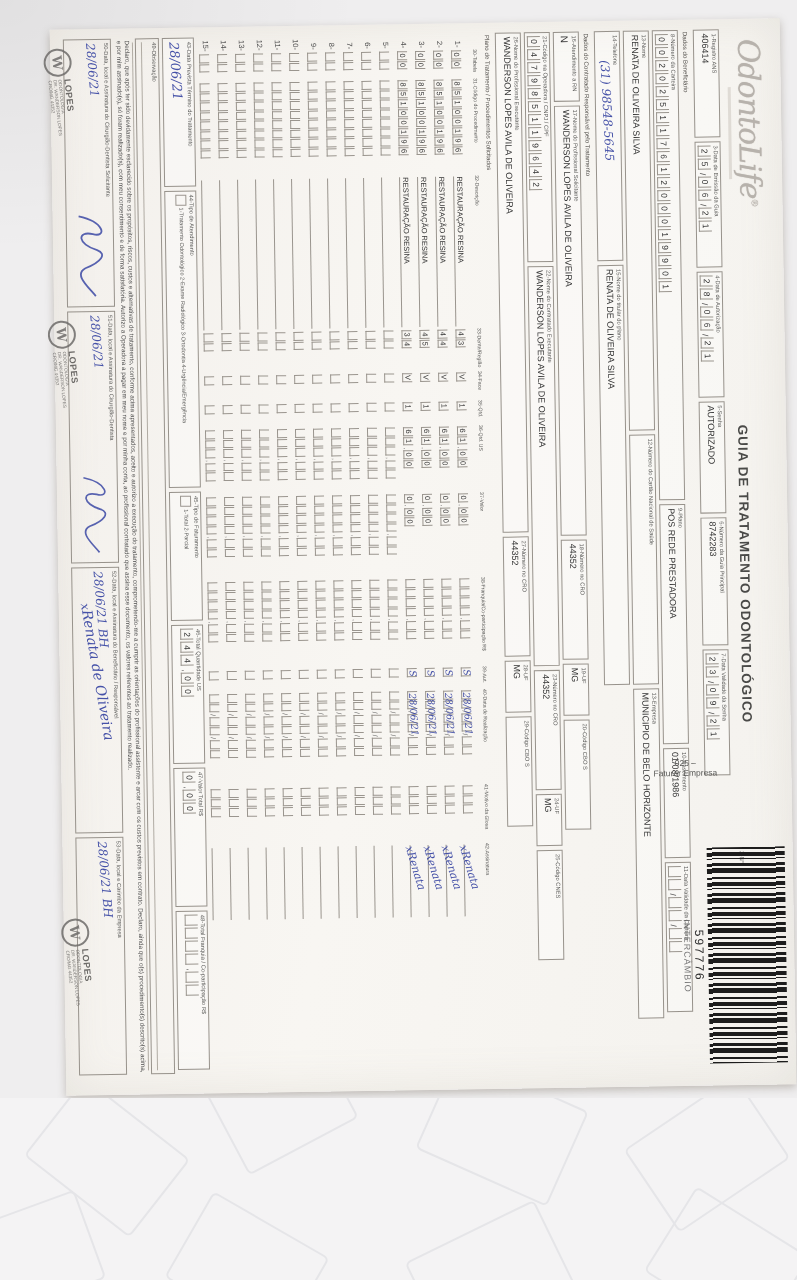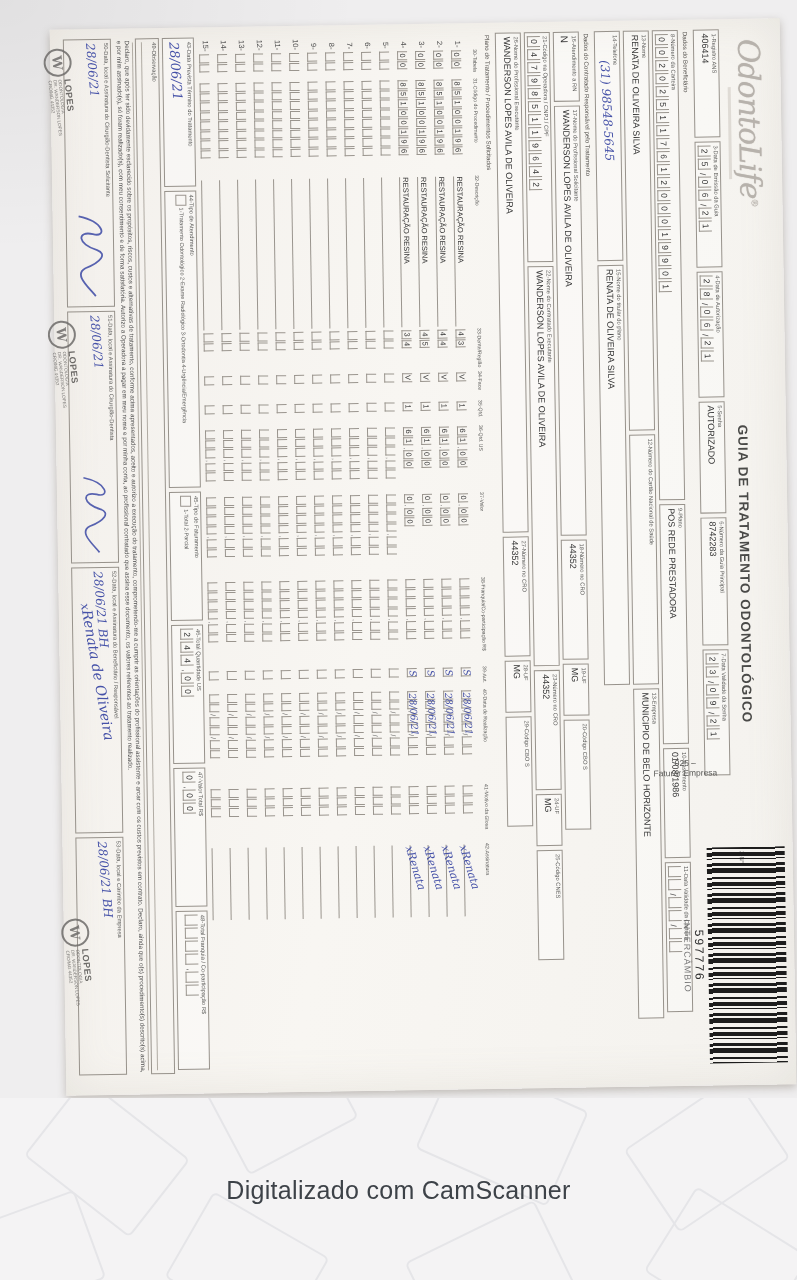--- a/index.html
+++ b/index.html
@@ -1947,14 +1947,13 @@
 
 <div class="cs-band">
   <div class="cs-shape" style="left:40px;top:10px;width:130px;height:95px;transform:rotate(38deg)"></div>
   <div class="cs-shape" style="left:220px;top:-40px;width:120px;height:90px;transform:rotate(-28deg)"></div>
   <div class="cs-shape" style="left:430px;top:-20px;width:140px;height:100px;transform:rotate(24deg)"></div>
   <div class="cs-shape" style="left:640px;top:6px;width:130px;height:96px;transform:rotate(-34deg)"></div>
   <div class="cs-shape" style="left:-30px;top:110px;width:120px;height:90px;transform:rotate(-20deg)"></div>
   <div class="cs-shape" style="left:180px;top:120px;width:130px;height:95px;transform:rotate(30deg)"></div>
   <div class="cs-shape" style="left:420px;top:128px;width:140px;height:100px;transform:rotate(-26deg)"></div>
   <div class="cs-shape" style="left:660px;top:116px;width:130px;height:96px;transform:rotate(32deg)"></div>
-  <div class="cs-text">Digitalizado com CamScanner</div>
 </div>
 
 </body></html>

